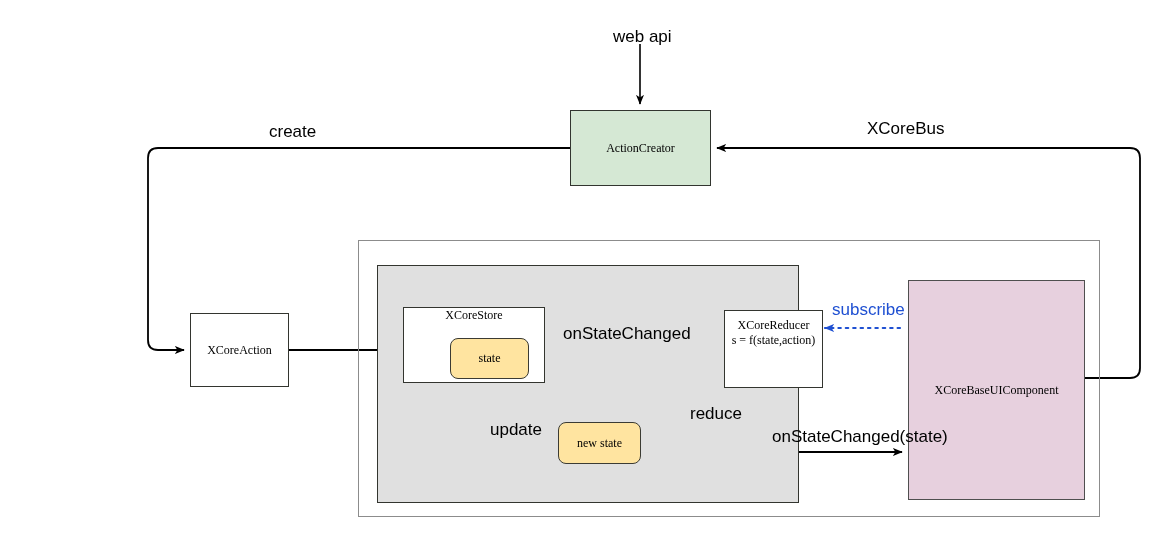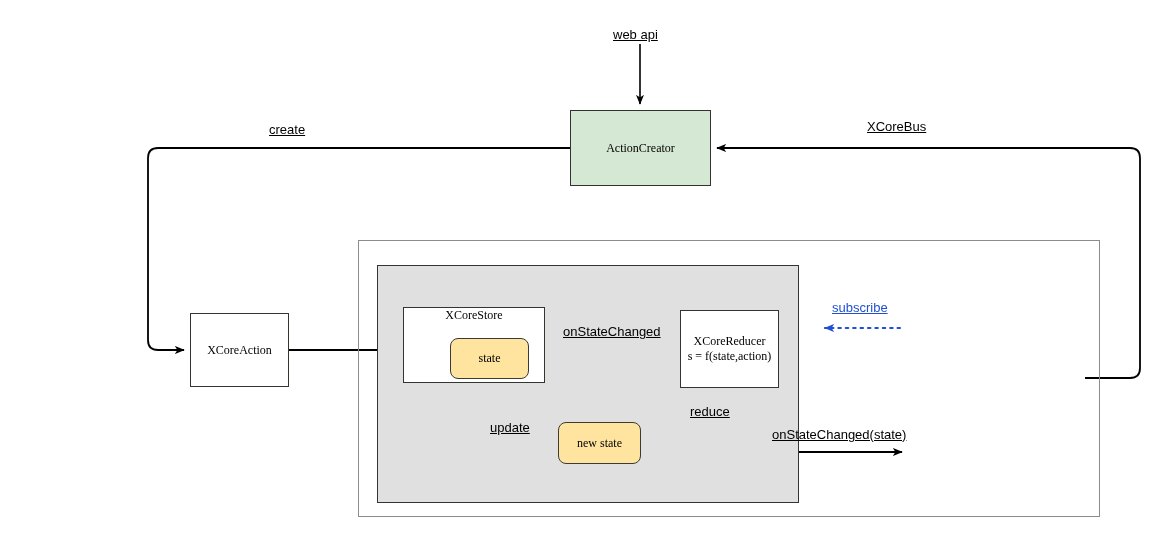--- a/index.html
+++ b/index.html
@@ -69,30 +69,30 @@
     flex-direction: column;
     justify-content: flex-start;
     padding-top: 0;
   }
   .store-title {
     font-size: 12px;
     color: #000;
   }
   .node-reducer {
     flex-direction: column;
-    justify-content: center;
+    justify-content: flex-start;
     padding: 7px 6px 8px 6px;
+    margin-left: 44px;
   }
   .edge-label {
     position: absolute;
-    font-size: 13px;
+    font-size: 17px;
     color: #000000;
     white-space: nowrap;
     background: transparent;
-    text-decoration: underline;
   }
   .edge-label.blue {
     color: #1f50d2;
   }
 </style>
 </head>
 <body>
 
 <div id="canvas">
 
@@ -147,20 +147,23 @@
 
   <div class="node node-rect node-reducer" style="left:680px; top:310px; width:99px; height:78px;">
     <span>XCoreReducer</span>
     <span>s = f(state,action)</span>
   </div>
 
   <div class="node node-yellow" style="left:558px; top:422px; width:83px; height:42px;">
     <span>new state</span>
   </div>
 
+  <div class="node node-pink" style="left:908px; top:280px; width:177px; height:220px;">
+    <span>XCoreBaseUIComponent</span>
+  </div>
 
   <div class="edge-label" style="left:613px; top:27px;">web api</div>
 
   <div class="edge-label" style="left:269px; top:122px;">create</div>
 
   <div class="edge-label" style="left:867px; top:119px;">XCoreBus</div>
 
   <div class="edge-label" style="left:563px; top:324px;">onStateChanged</div>
 
   <div class="edge-label" style="left:690px; top:404px;">reduce</div>

